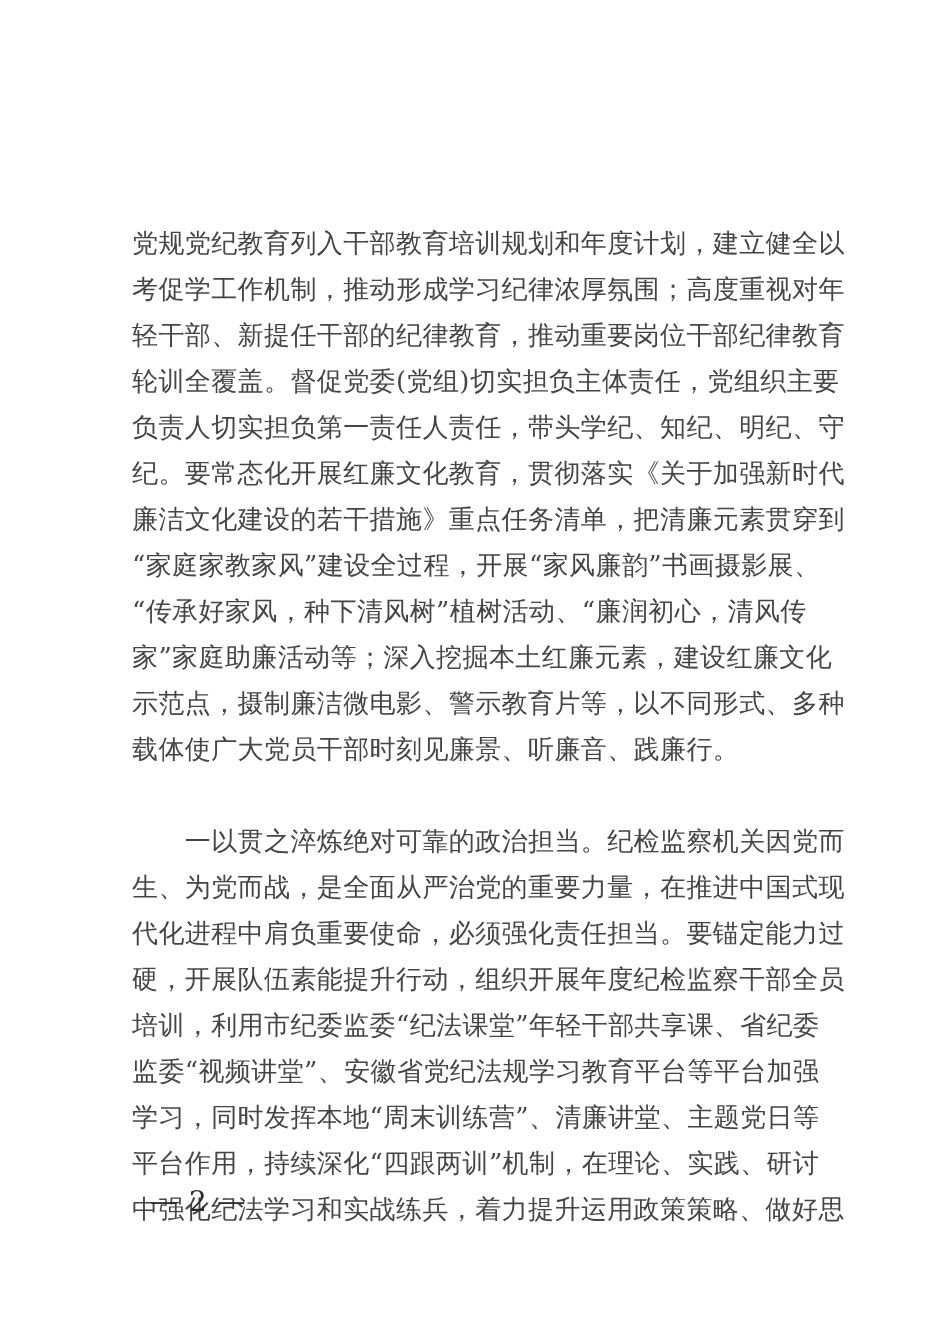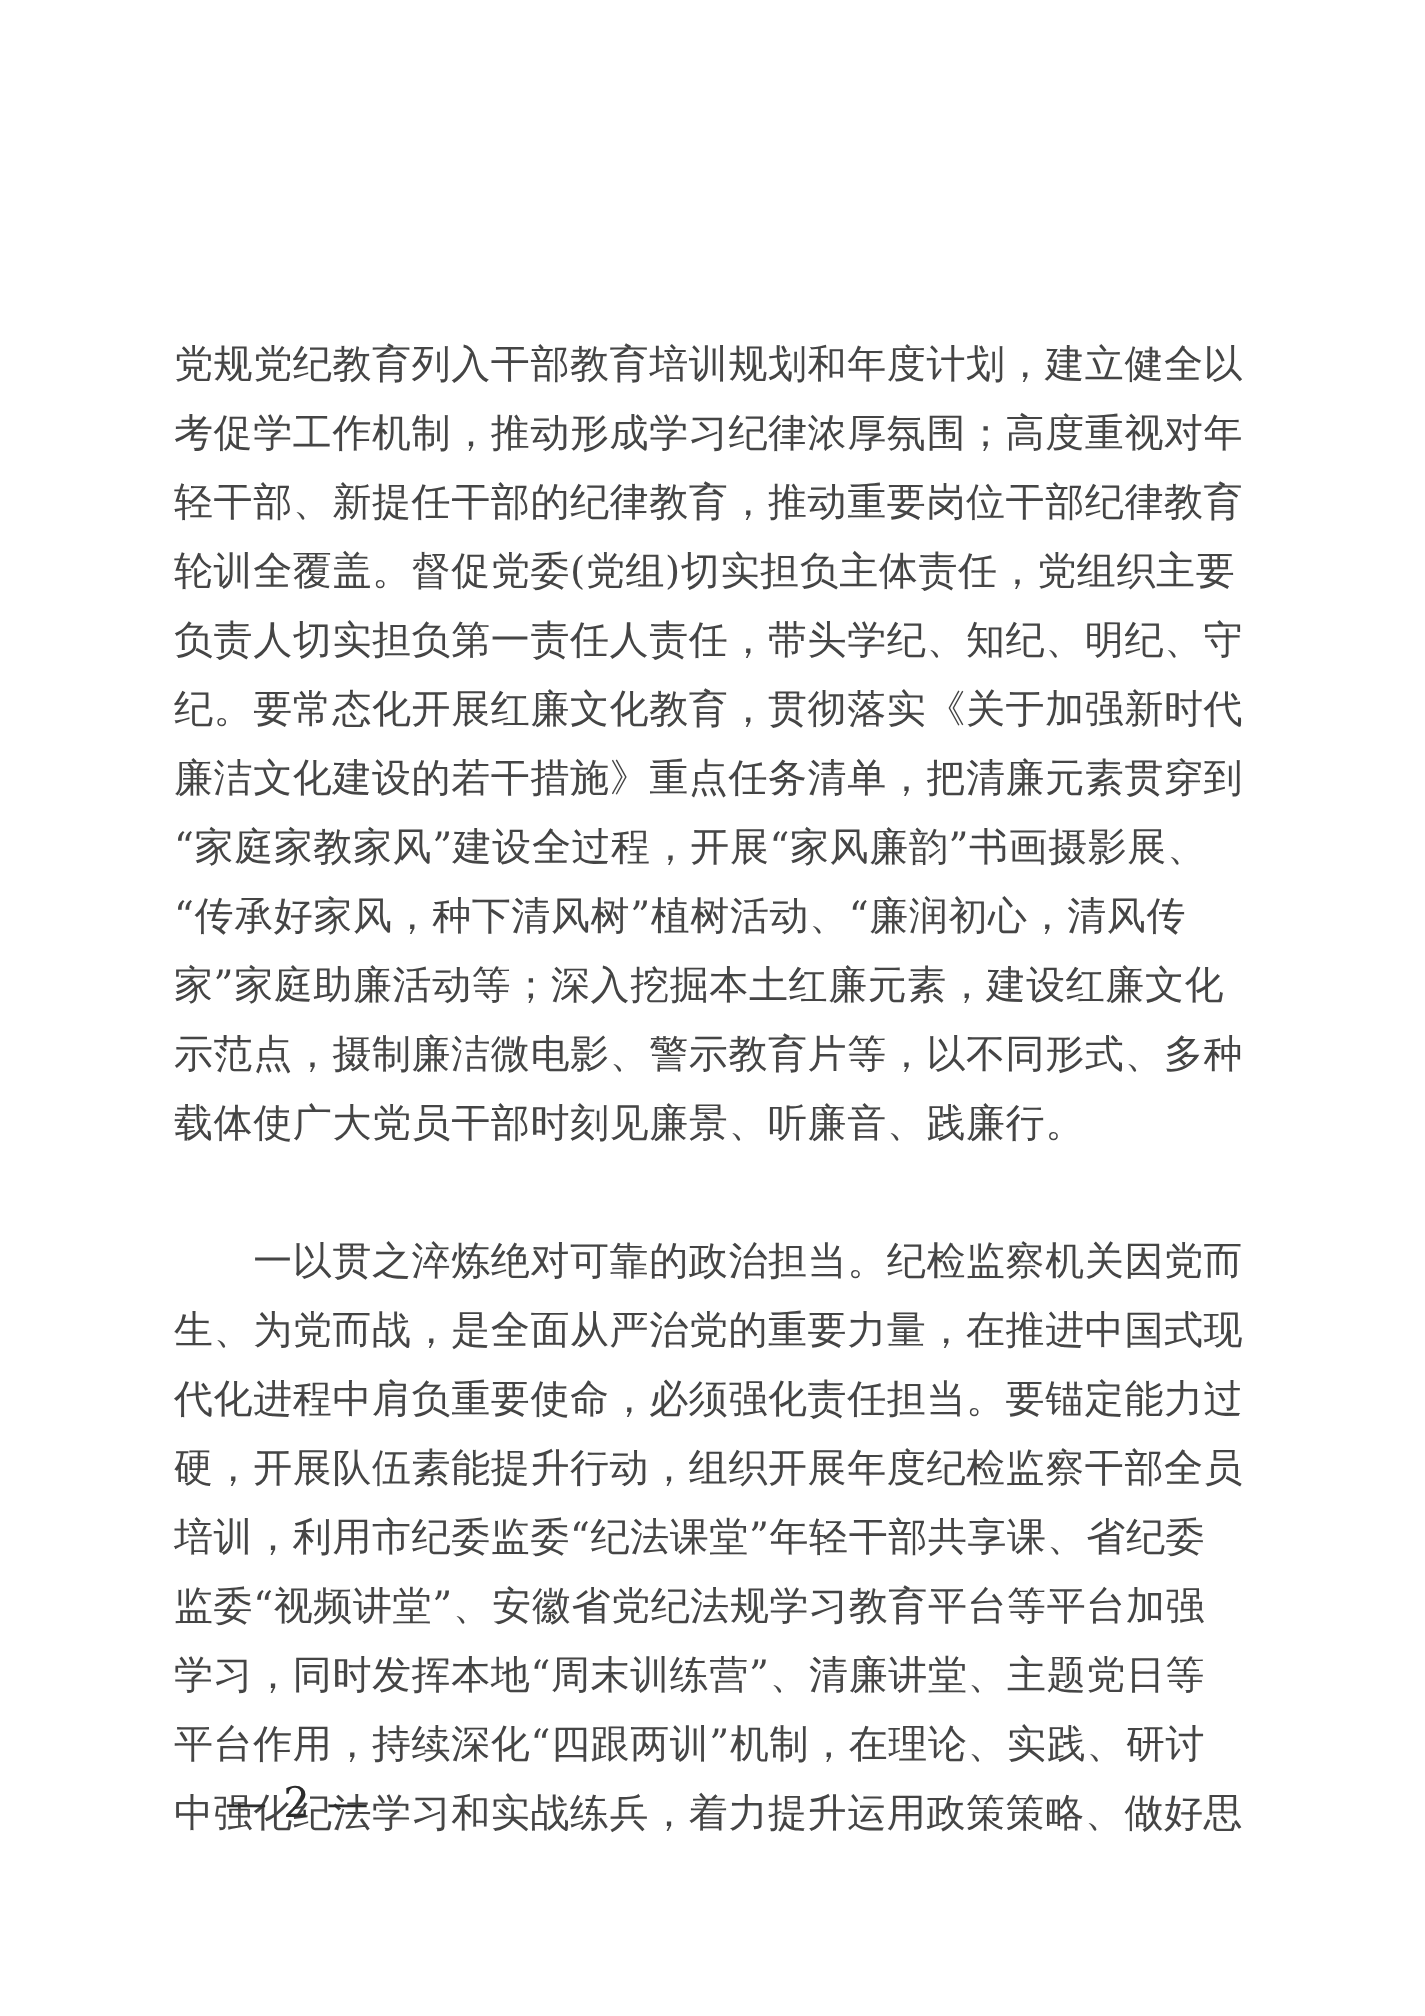--- a/index.html
+++ b/index.html
@@ -10,21 +10,21 @@
   .page {
     position: relative;
     width: 950px;
     height: 1344px;
     background: #ffffff;
     overflow: hidden;
     font-family: "DejaVu Serif", "Liberation Serif", serif;
   }
   .body-text {
     position: absolute;
-    left: 116px;
+    left: 132px;
     top: 174px;
     width: 716px;
     color: #454545;
     font-size: 26px;
     line-height: 46px;
     letter-spacing: 0.4px;
     text-align: justify;
     white-space: pre-line;
   }
   .para {

